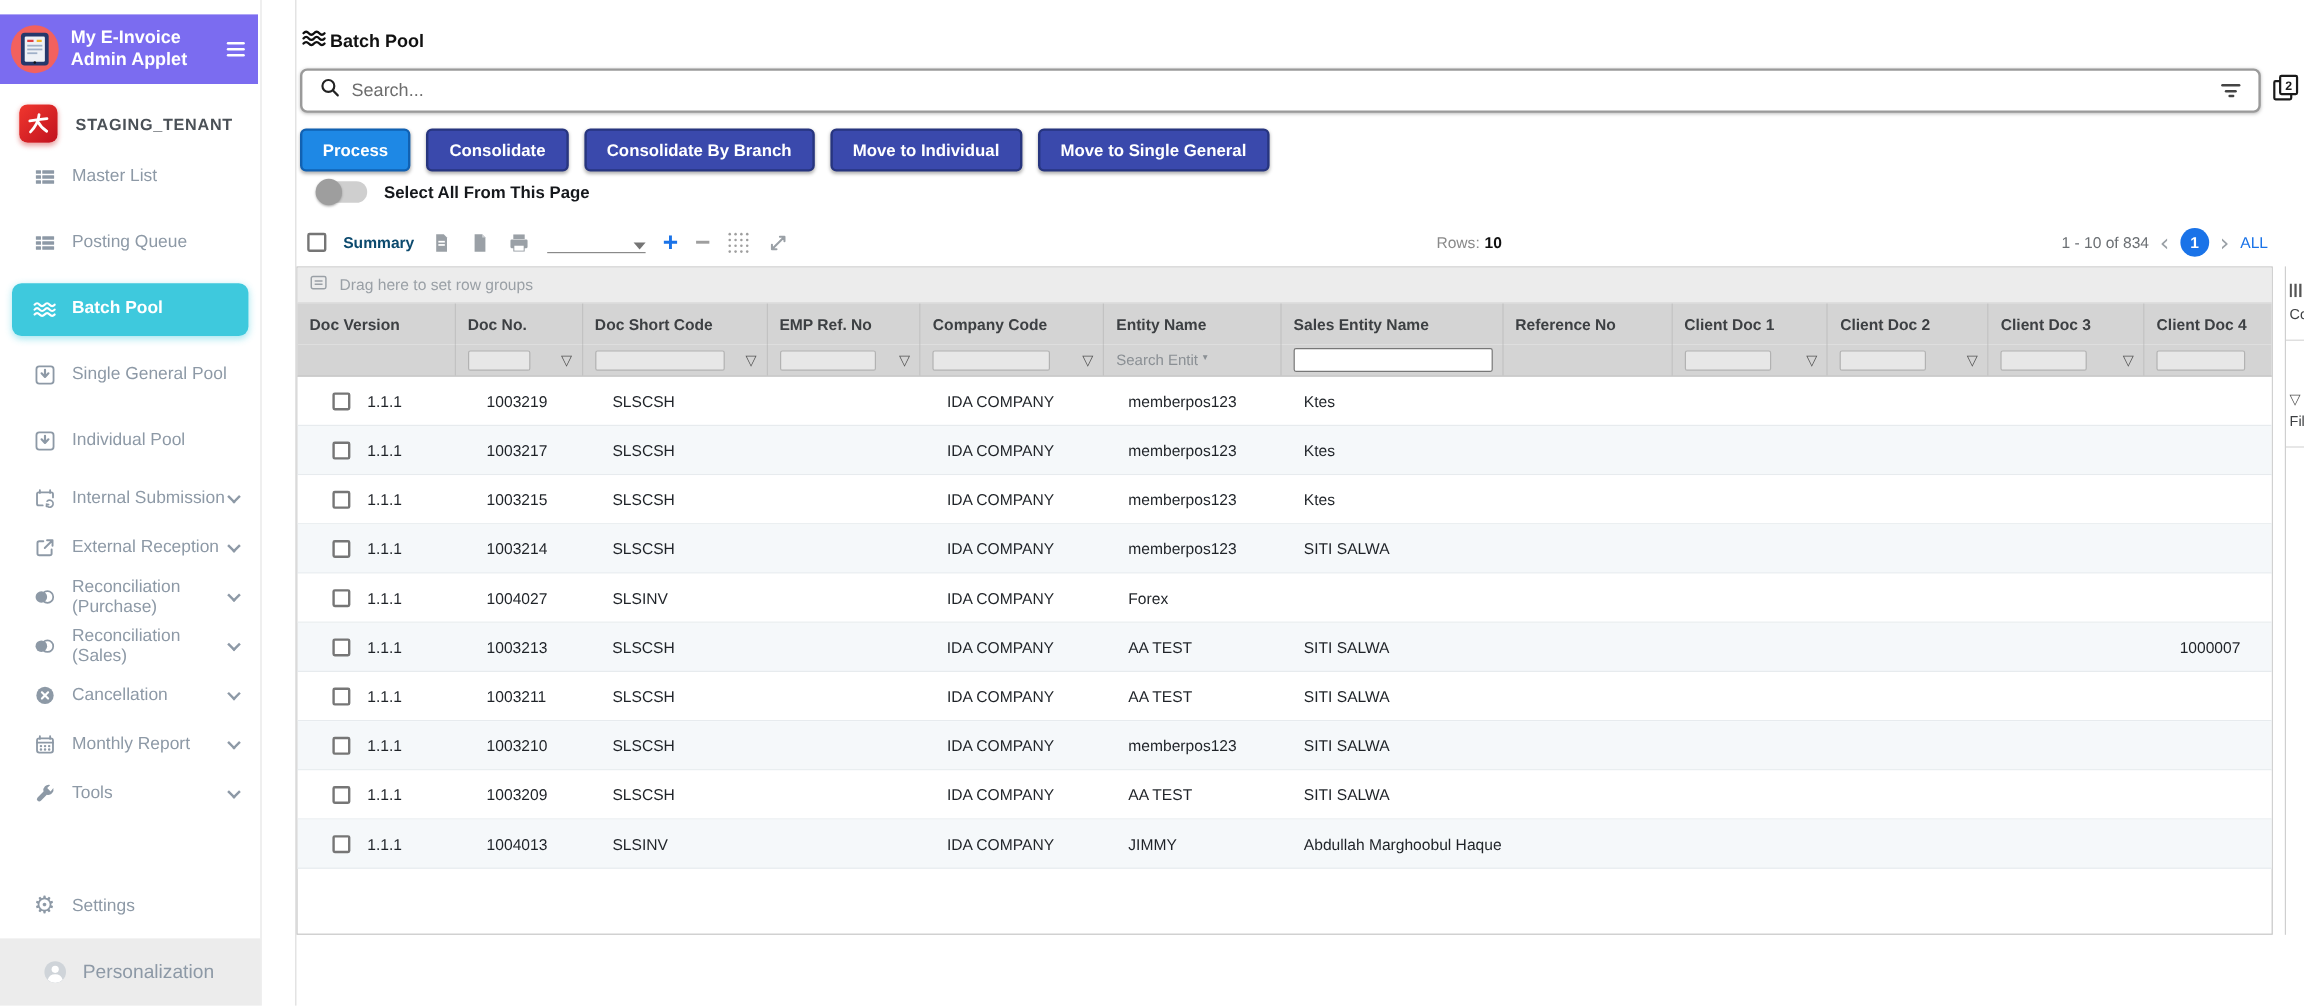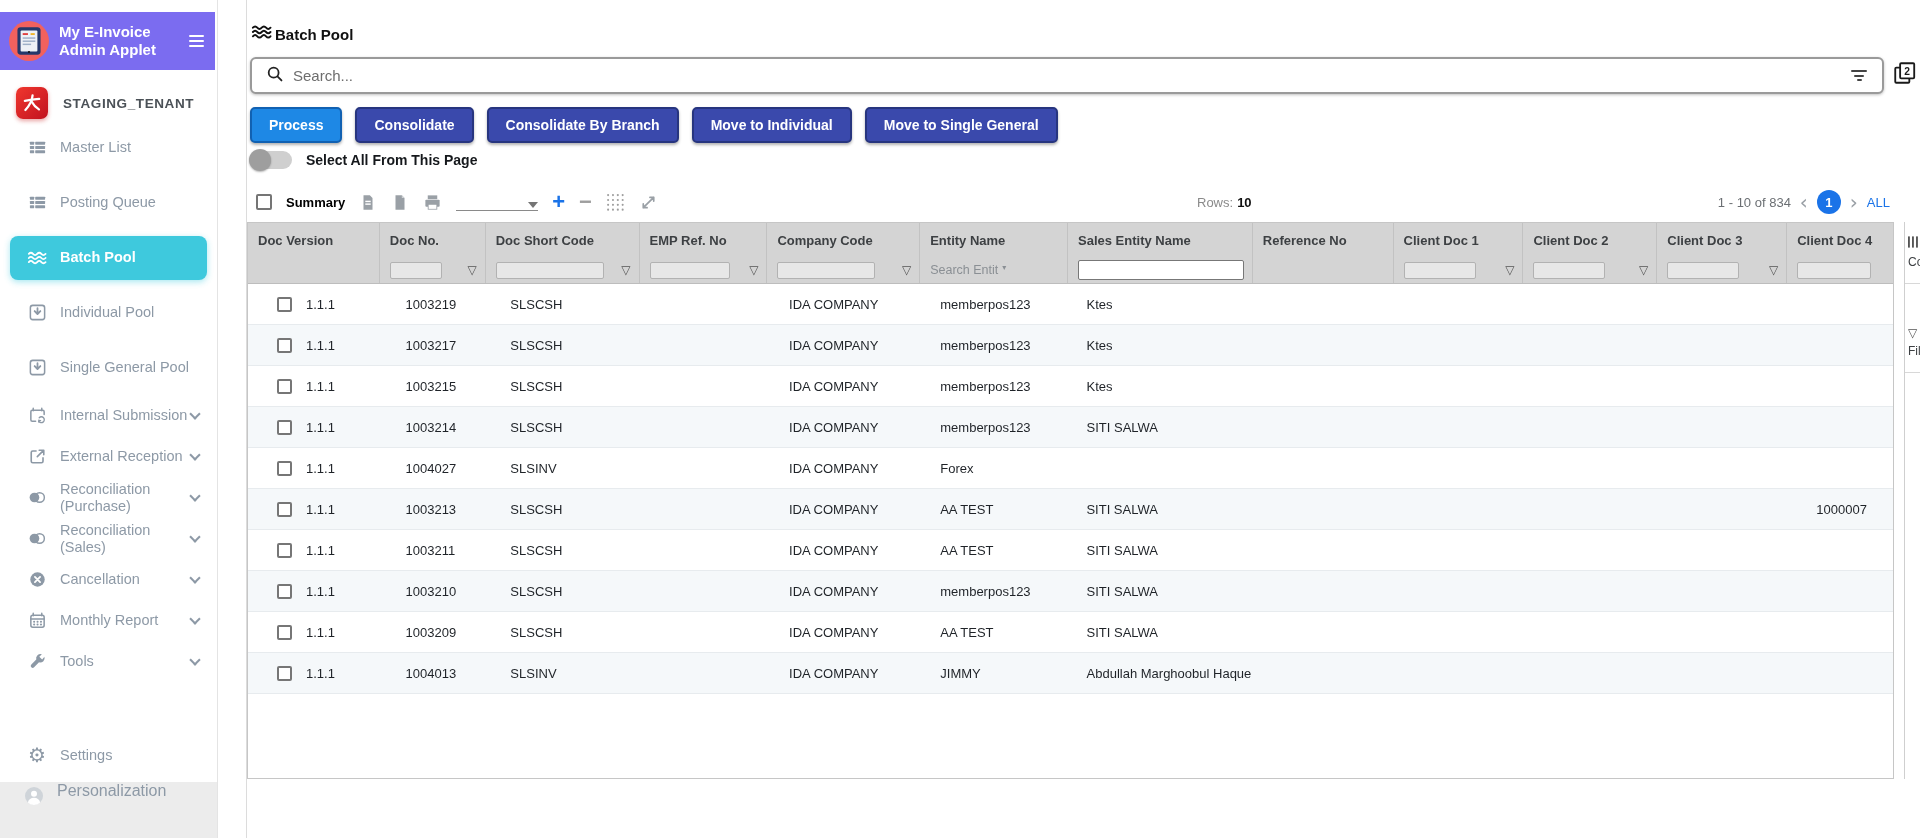--- a/index.html
+++ b/index.html
@@ -32,21 +32,21 @@
   .mi-label { margin-left:13px; flex:1; line-height:17px; }
   .chev { width:8px; height:8px; border-right:2px solid #8d99a6; border-bottom:2px solid #8d99a6;
           transform:rotate(45deg); margin-right:6px; margin-top:-4px; flex:0 0 8px; }
   .menu-item.active { padding:0; }
   .menu-item.active .pill { margin:0 10px; height:44px; width:198px; background:#3ec9dd; border-radius:8px;
           display:flex; align-items:center; padding-left:17px; box-shadow:0 2px 6px rgba(62,201,221,.45); }
   .menu-item.active .mi-label { color:#fff; font-weight:bold; }
 
   .sidebar-footer { margin-top:auto; }
   .gear-glyph { font-size:20px; color:#8d99a6; line-height:20px; }
-  .personalization-row { height:56px; background:#ececec; display:flex; align-items:flex-start; padding-left:24px; cursor:pointer; }
+  .personalization-row { height:56px; background:#ececec; display:flex; align-items:center; padding-left:36px; cursor:pointer; }
   .personalization-row .mi-label { color:#8d99a6; margin-left:13px; }
   .settings-row { height:54px; display:flex; align-items:center; padding-left:27px; cursor:pointer; color:#8d99a6; font-size:14.5px; }
 
   
   .content { position:absolute; left:246px; top:0; right:0; bottom:0; border-left:1px solid #dcdcdc; }
 
   .title-row { position:absolute; top:22px; left:4px; display:flex; align-items:center; }
   .page-title { font-size:15px; font-weight:bold; color:#111; margin-left:3px; }
 
   .search-box { position:absolute; top:57px; left:3px; right:36px; height:37px; background:#fff;
@@ -60,31 +60,31 @@
   .filter-lines i:nth-child(1){width:16px;} .filter-lines i:nth-child(2){width:10px;} .filter-lines i:nth-child(3){width:5px;}
   .pages2-icon { position:absolute; top:60px; right:2px; width:26px; height:26px; cursor:pointer; }
 
   .actions-row { position:absolute; top:107px; left:3px; display:flex; gap:13px; }
   .btn { height:36px; border-radius:5px; color:#fff; font-weight:bold; font-size:14px;
          padding:0 17px; display:flex; align-items:center; cursor:pointer;
          box-shadow:0 2px 3px rgba(0,0,0,.3); }
   .btn.primary { background:#1e88e5; border:2px solid #1161b2; }
   .btn.navy { background:#3a49ac; border:2px solid #27357f; }
 
-  .toggle-row { position:absolute; top:151px; left:3px; display:flex; align-items:center; }
+  .toggle-row { position:absolute; top:151px; left:17px; display:flex; align-items:center; }
   .toggle { width:42px; height:18px; background:#cfcfcf; border-radius:9px; position:relative; cursor:pointer; }
   .toggle .knob { position:absolute; left:-1px; top:-2px; width:22px; height:22px; border-radius:50%;
                   background:#9e9e9e; box-shadow:0 1px 2px rgba(0,0,0,.3); }
   .toggle-label { margin-left:14px; font-size:14px; font-weight:bold; color:#15181c; }
 
   .grid-toolbar { position:absolute; top:183px; left:0; right:27px; height:38px;
                   display:flex; align-items:center; }
   .tb-left { display:flex; align-items:center; gap:14px; padding-left:9px; }
   .cbx { width:16px; height:16px; border:2px solid #757575; border-radius:2px; background:#fff; cursor:pointer; }
-  .summary-label { font-size:13px; color:#000000; font-weight:bold; }
+  .summary-label { font-size:13px; color:#0c4a6e; font-weight:bold; }
   .tb-icon { display:flex; align-items:center; cursor:pointer; }
   .export-select { width:82px; border-bottom:1px solid #8a8a8a; height:18px; display:flex;
                    align-items:flex-end; justify-content:flex-end; cursor:pointer; }
   .caret-down { width:0; height:0; border-left:5px solid transparent; border-right:5px solid transparent;
                 border-top:6px solid #757575; margin-bottom:2px; }
   .plus-icon { color:#1a73e8; font-size:22px; font-weight:bold; line-height:18px; }
   .minus-icon { color:#9e9e9e; font-size:22px; font-weight:bold; line-height:18px; }
   .rows-info { position:absolute; left:950px; font-size:13px; color:#8a8a8a; }
   .rows-info b { color:#111; margin-left:4px; }
   .pagination { position:absolute; right:3px; display:flex; align-items:center; gap:9px; font-size:13px; color:#6b6f73; }
@@ -203,30 +203,30 @@
           <span class="mi-label">Batch Pool</span>
         </span>
       </div>
       <div class="menu-item h55">
         <span class="mi-icon">
           <svg viewBox="0 0 20 20" width="19" height="19">
             <rect x="2.5" y="2.5" width="15" height="15" rx="2.5" fill="none" stroke="#8d99a6" stroke-width="1.6"></rect>
             <path d="M10 5.5 v5 M7 8.5 l3 3.2 3-3.2" fill="none" stroke="#8d99a6" stroke-width="1.9" stroke-linecap="round" stroke-linejoin="round"></path>
           </svg>
         </span>
-        <span class="mi-label">Individual Pool</span>
+        <span class="mi-label">Single General Pool</span>
       </div>
       <div class="menu-item h55">
         <span class="mi-icon">
           <svg viewBox="0 0 20 20" width="19" height="19">
             <rect x="2.5" y="2.5" width="15" height="15" rx="2.5" fill="none" stroke="#8d99a6" stroke-width="1.6"></rect>
             <path d="M10 5.5 v5 M7 8.5 l3 3.2 3-3.2" fill="none" stroke="#8d99a6" stroke-width="1.9" stroke-linecap="round" stroke-linejoin="round"></path>
           </svg>
         </span>
-        <span class="mi-label">Single General Pool</span>
+        <span class="mi-label">Individual Pool</span>
       </div>
       <div class="menu-item h41">
         <span class="mi-icon">
           <svg viewBox="0 0 20 20" width="19" height="19" fill="none" stroke="#8d99a6" stroke-width="1.6" stroke-linecap="round">
             <path d="M5.5 2.5 v2.5 M14.5 2.5 v2.5"></path>
             <path d="M17 9 V6 a1.5 1.5 0 0 0 -1.5 -1.5 h-11 A1.5 1.5 0 0 0 3 6 v8.5 A1.5 1.5 0 0 0 4.5 16 H8"></path>
             <path d="M11.8 12.3 a3.1 3.1 0 1 1 -.4 3.8 M11.2 16.8 l.2 -1.8 1.8.3" stroke-width="1.4"></path>
           </svg>
         </span>
         <span class="mi-label">Internal Submission</span>
@@ -431,20 +431,29 @@
     <div class="pagination">
       <span>1 - 10 of 834</span>
       <span class="pg-chev">‹</span>
       <span class="pg-current">1</span>
       <span class="pg-chev">›</span>
       <span class="pg-all">ALL</span>
     </div>
   </div>
 
   <div class="grid-wrap">
+    <div class="drag-bar">
+      <span>
+        <svg viewBox="0 0 16 16" width="15" height="15" fill="none" stroke="#9aa0a6" stroke-width="1.3">
+          <rect x="1.5" y="2.5" width="13" height="11" rx="1.5"></rect>
+            <path d="M4.5 6.5 h7 M4.5 9.5 h7"></path>
+        </svg>
+      </span>
+      <span class="drag-hint">Drag here to set row groups</span>
+    </div>
     <div class="hdr-row">
         <div class="hcell" style="width: 132px;">Doc Version</div>
         <div class="hcell" style="width: 106px;">Doc No.</div>
         <div class="hcell" style="width: 154px;">Doc Short Code</div>
         <div class="hcell" style="width: 128px;">EMP Ref. No</div>
         <div class="hcell" style="width: 153px;">Company Code</div>
         <div class="hcell" style="width: 148px;">Entity Name</div>
         <div class="hcell" style="width: 185px;">Sales Entity Name</div>
         <div class="hcell" style="width: 141px;">Reference No</div>
         <div class="hcell" style="width: 130px;">Client Doc 1</div>

